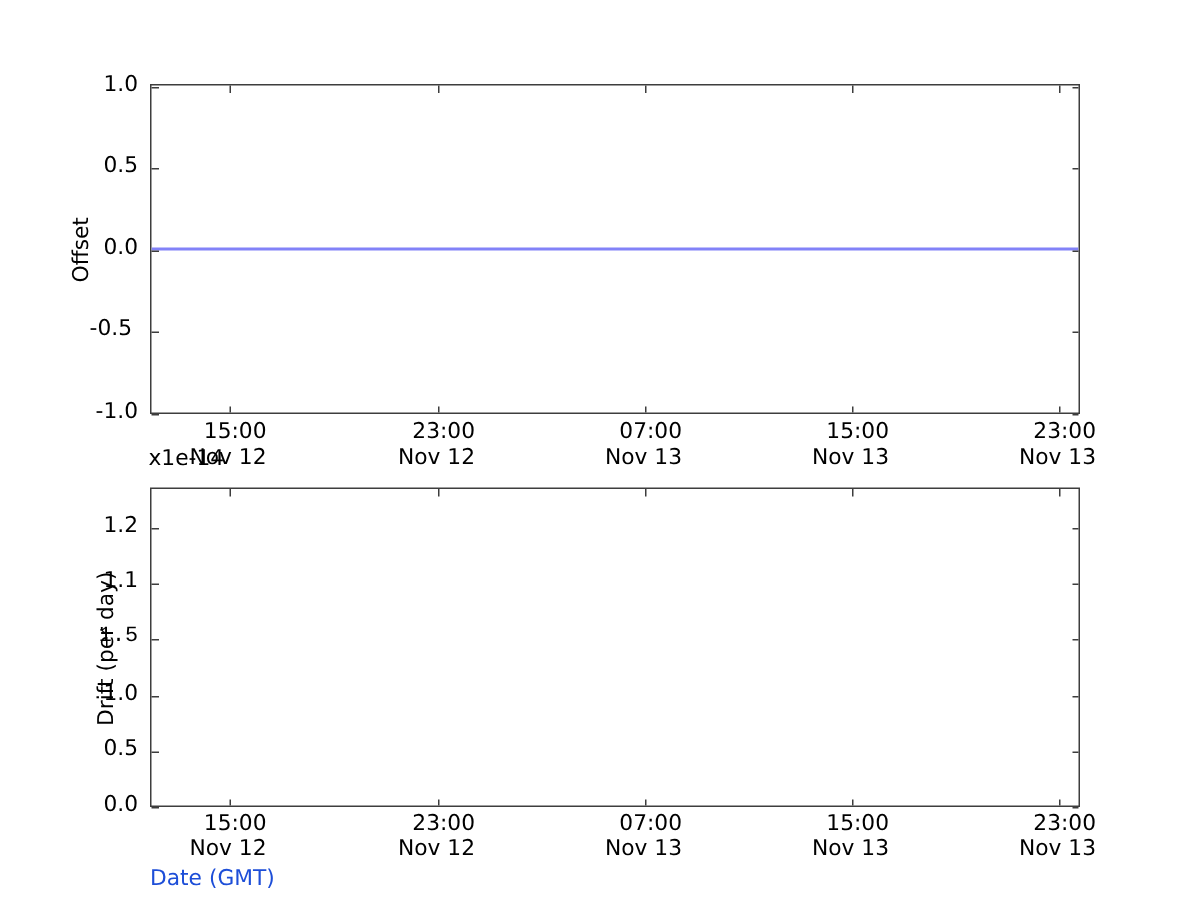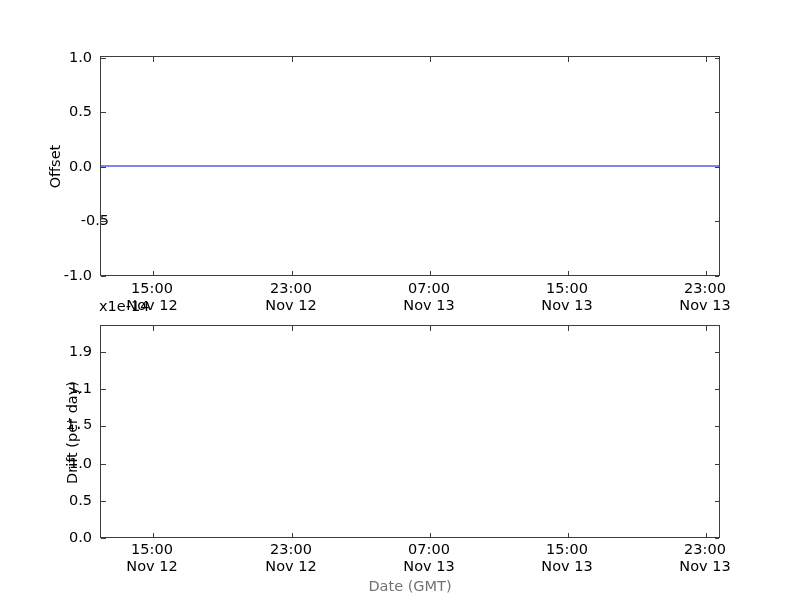--- a/index.html
+++ b/index.html
@@ -77,21 +77,21 @@
   }
   .tick-x-bottom { width: 1.3px; height: 4.5px; bottom: 0; }
   .tick-x-top    { width: 1.3px; height: 4.5px; top: 0; }
   .tick-y-left   { height: 1.3px; width: 4.5px; left: 0; }
   .tick-y-right  { height: 1.3px; width: 4.5px; right: 0; }
 
   
   .xtick-label {
     position: absolute;
     transform: translateX(-50%);
-    text-align: center;
+    text-align: right;
     font-size: 14.5px;
     line-height: 17px;
     color: #000000;
     white-space: nowrap;
   }
   .ytick-label {
     position: absolute;
     transform: translateY(-50%);
     text-align: right;
     font-size: 14.5px;
@@ -106,25 +106,24 @@
     transform-origin: 50% 50%;
     transform: rotate(-90deg);
     font-size: 14.5px;
     line-height: 17px;
     text-align: center;
     white-space: nowrap;
     color: #000000;
   }
   .xlabel {
     position: absolute;
-    text-align: center;
-    font-size: 14.5px;
-    line-height: 17px;
-    white-space: nowrap;
-    color: #737373;
+    font-size: 14.5px;
+    line-height: 17px;
+    white-space: nowrap;
+    color: #1d4ed8;
   }
 
   
   .offset-text {
     position: absolute;
     font-size: 14.5px;
     line-height: 17px;
     white-space: nowrap;
     color: #000000;
   }
@@ -158,21 +157,21 @@
     <div class="tick tick-x-top" style="left:191px;"></div>
     <div class="tick tick-x-bottom" style="left:329px;"></div>
     <div class="tick tick-x-top" style="left:329px;"></div>
     <div class="tick tick-x-bottom" style="left:467px;"></div>
     <div class="tick tick-x-top" style="left:467px;"></div>
     <div class="tick tick-x-bottom" style="left:605px;"></div>
     <div class="tick tick-x-top" style="left:605px;"></div>
   </div>
 
   <div class="ytick-label" style="left:22px; width:70px; top:275px;">-1.0</div>
-  <div class="ytick-label" style="left:39px; width:70px; top:220px;">-0.5</div>
+  <div class="ytick-label" style="left:18px; width:70px; top:220px;">-0.5</div>
   <div class="ytick-label" style="left:22px; width:70px; top:166px;">0.0</div>
   <div class="ytick-label" style="left:22px; width:70px; top:111px;">0.5</div>
   <div class="ytick-label" style="left:22px; width:70px; top:57px;">1.0</div>
 
   <div class="ylabel" style="left:-5px; top:158px; width:120px;">Offset</div>
 
   <div class="xtick-label" style="left:152px; top:280px;">
     <div>15:00</div>
     <div>Nov 12</div>
   </div>
@@ -221,21 +220,21 @@
     <div class="tick tick-x-top" style="left:467px;"></div>
     <div class="tick tick-x-bottom" style="left:605px;"></div>
     <div class="tick tick-x-top" style="left:605px;"></div>
   </div>
 
   <div class="ytick-label" style="left:22px; width:70px; top:537px;">0.0</div>
   <div class="ytick-label" style="left:22px; width:70px; top:500px;">0.5</div>
   <div class="ytick-label" style="left:22px; width:70px; top:463px;">1.0</div>
   <div class="ytick-label" style="left:22px; width:70px; top:425px;font-family:Liberation Mono, monospace;">1.5</div>
   <div class="ytick-label" style="left:22px; width:70px; top:388px;">1.1</div>
-  <div class="ytick-label" style="left:22px; width:70px; top:351px;">1.9</div>
+  <div class="ytick-label" style="left:22px; width:70px; top:351px;">1.2</div>
 
   <div class="ylabel" style="left:-18px; top:424px; width:180px;">Drift (per day)</div>
 
   <div class="xtick-label" style="left:152px; top:541px;">
     <div>15:00</div>
     <div>Nov 12</div>
   </div>
   <div class="xtick-label" style="left:291px; top:541px;">
     <div>23:00</div>
     <div>Nov 12</div>

